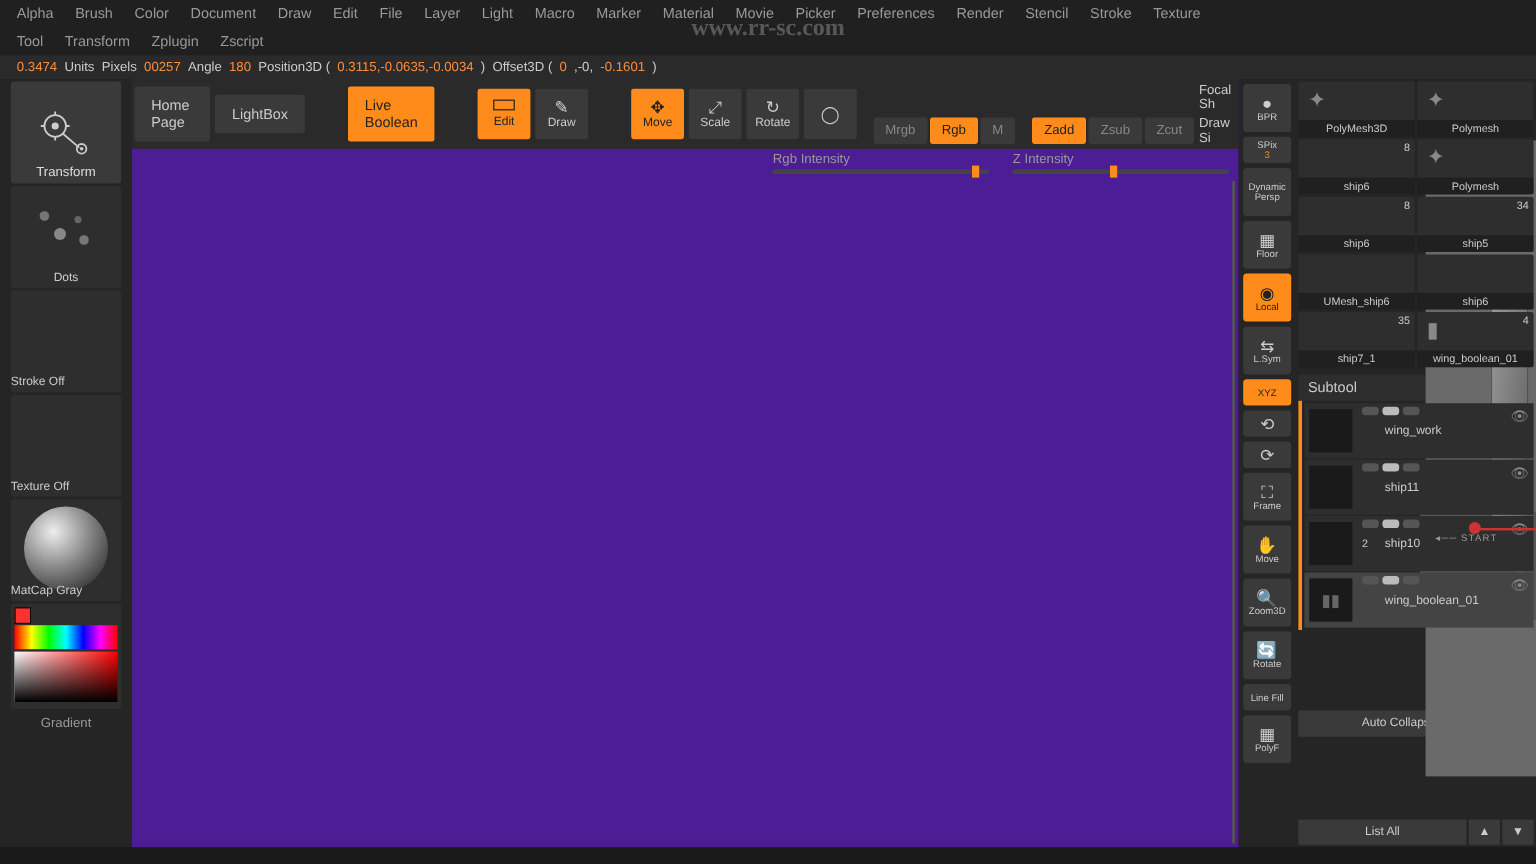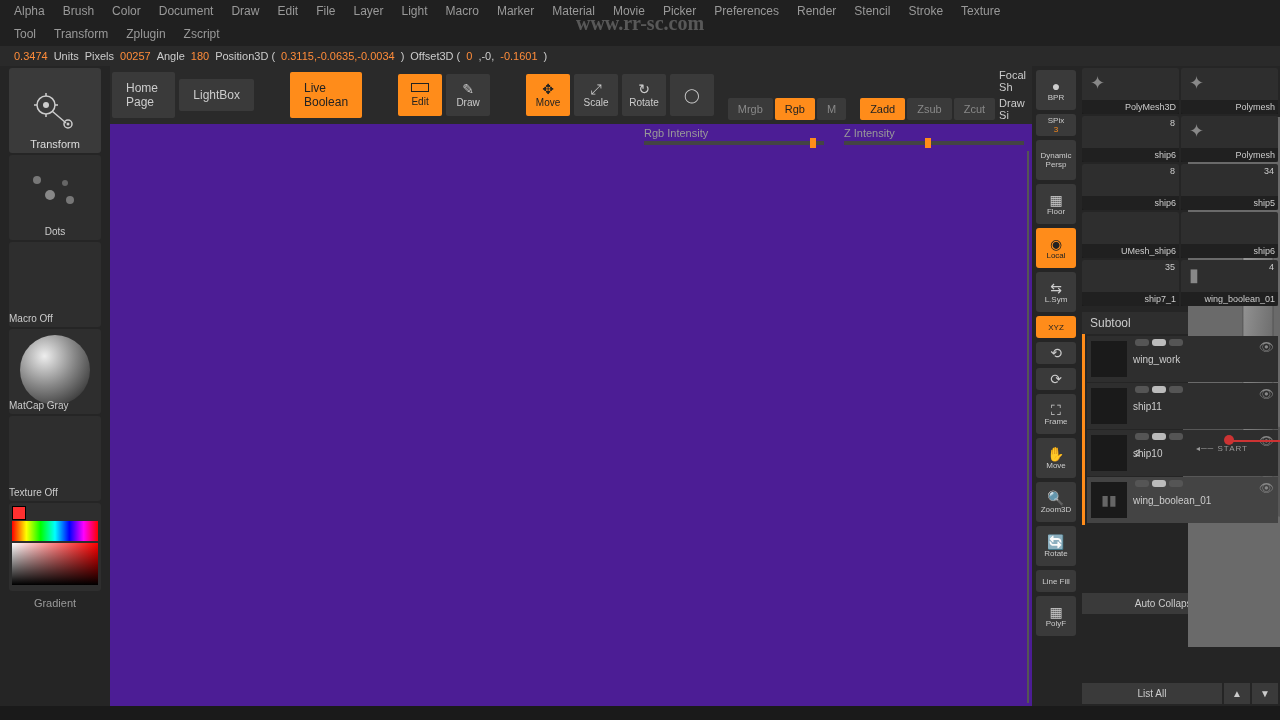--- a/index.html
+++ b/index.html
@@ -50,28 +50,28 @@
 .right-tools { width:48px; background:#252525; display:flex; flex-direction:column; align-items:center; gap:4px; padding:4px 2px;}
 .rt-btn { width:40px; height:40px; background:#3a3a3a; border-radius:3px; display:flex; flex-direction:column; align-items:center; justify-content:center; font-size:8px; color:#ccc; cursor:pointer;}
 .rt-btn.orange { background:#ff8c1a; color:#222;}
 .rt-btn.small { height:22px;}
 .rt-glyph{font-size:14px;line-height:1;}
 
 .right-panel { width:200px; background:#252525; display:flex; flex-direction:column;}
 .tool-grid { display:grid; grid-template-columns:1fr 1fr; gap:2px; padding:2px;}
 .tg-item { height:46px; background:#2e2e2e; border-radius:2px; position:relative; cursor:pointer; display:flex; align-items:flex-end;}
 .tg-item .num { position:absolute; top:2px; right:4px; font-size:9px; color:#ccc;}
-.tg-item .nm { font-size:9px; color:#ccc; padding:2px 3px; width:100%; text-align:right; background:rgba(0,0,0,0.3);}
+.tg-item .nm { font-size:9px; color:#ccc; padding:2px 3px; width:100%; text-align:center; background:rgba(0,0,0,0.3);}
 .tg-icon { position:absolute; top:4px; left:8px; font-size:18px; color:#888;}
 .subtool-hdr { background:#2e2e2e; padding:4px 8px; color:#ccc; font-size:12px; margin:4px 2px 0; cursor:pointer;}
 .subtool-list { display:flex; flex-direction:column; gap:1px; padding:2px; border-left:3px solid #ff8c1a; margin-left:2px;}
 .st-item { display:flex; align-items:center; gap:6px; background:#2e2e2e; padding:4px; font-size:10px; color:#ccc; position:relative; cursor:pointer; height:46px;}
 .st-item.sel { background:#444;}
 .st-thumb { width:36px; height:36px; background:#1a1a1a; display:flex; align-items:center; justify-content:center; color:#666; font-size:14px;}
-.st-name { flex:1;}
+.st-name { flex:1;margin-left:21px;}
 .st-toggles { position:absolute; top:3px; left:48px; display:flex; gap:3px;}
 .st-tog { width:14px; height:7px; background:#555; border-radius:3px;}
 .st-tog.on { background:#bbb;}
 .st-eye { position:absolute; right:4px; top:4px; font-size:12px; color:#888;}
 .start-tag { position:absolute; top:14px; right:30px; font-size:8px; color:#999; letter-spacing:1px;}
 .bottom-bar { display:flex; gap:2px; padding:2px; margin-top:auto;}
 .bb-btn { flex:1; background:#3a3a3a; padding:5px 6px; font-size:10px; color:#ccc; text-align:center; cursor:pointer;}
 .bb-btn.arrow{flex:0 0 26px;}
 
 
@@ -149,28 +149,28 @@
     <div class="tool-slot">
       <svg width="60" height="50" style="position:absolute;top:10px">
         <circle cx="12" cy="15" r="4" fill="#777"></circle>
           <circle cx="25" cy="30" r="5" fill="#888"></circle>
         <circle cx="40" cy="18" r="3" fill="#666"></circle>
           <circle cx="45" cy="35" r="4" fill="#777"></circle>
       </svg>
       <span class="lbl">Dots</span>
     </div>
     <div class="tool-slot-tall">
-      <span class="lbl">Macro Off</span>
+      <span class="lbl">Stroke Off</span>
+    </div>
+    <div class="tool-slot-tall">
+      <span class="lbl">Texture Off</span>
     </div>
     <div class="tool-slot-tall">
       <div class="matcap-ball"></div>
       <span class="lbl">MatCap Gray</span>
-    </div>
-    <div class="tool-slot-tall">
-      <span class="lbl">Texture Off</span>
     </div>
     <div class="color-picker">
       <div class="color-swatch"></div>
       <div class="hue-grad"></div>
       <div class="sv-grad"></div>
     </div>
     <div class="grad-lbl">Gradient</div>
   </div>
 
   <div class="center-area">

